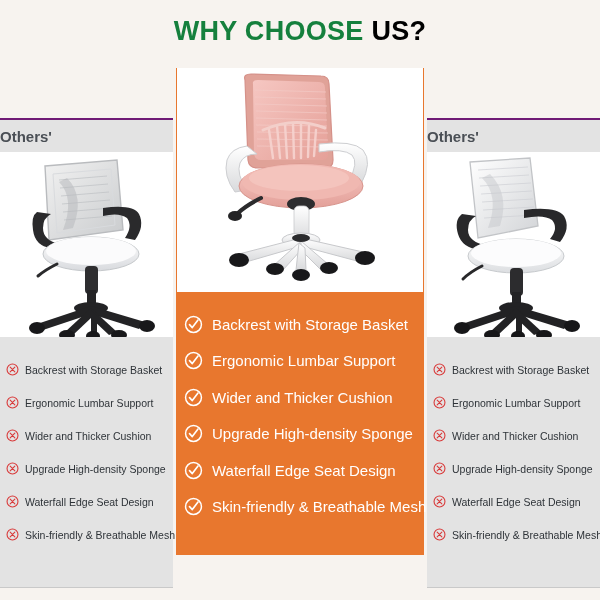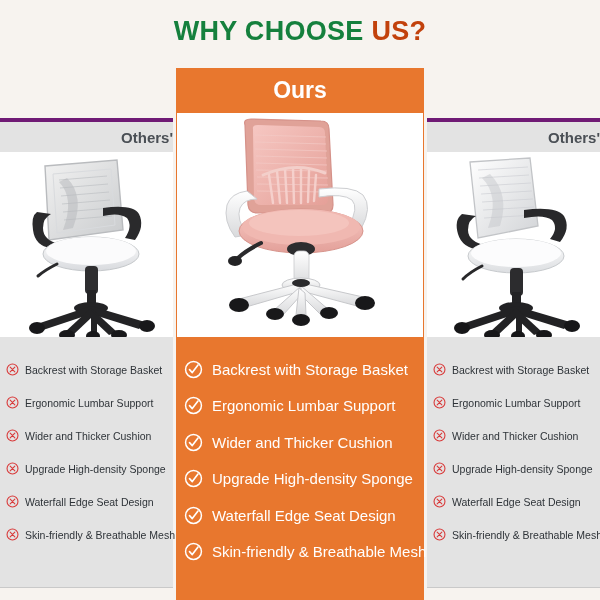--- a/index.html
+++ b/index.html
@@ -14,34 +14,34 @@
   .title-bar {
     position: absolute;
     top: 0; left: 0; width: 600px; height: 62px;
     display: flex; align-items: center; justify-content: center;
   }
   .title {
     font-size: 27px; font-weight: bold; letter-spacing: .3px;
     white-space: nowrap;
   }
   .title .t-orange { color: #15803d; }
-  .title .t-dark   { color: #c2410c; }
+  .title .t-dark   { color: #000000; }
 
   
   .col { position: absolute; }
 
   .col-left   { left: 0;   top: 118px; width: 173px; height: 470px; }
   .col-right  { left: 427px; top: 118px; width: 173px; height: 470px; }
   .col-center { left: 176px; top: 68px;  width: 248px; height: 532px; }
 
   
   .side-head {
     height: 34px; background: #e3e3e3;
-    border-top: 4px solid #701a75;
-    display: flex; align-items: center; justify-content: flex-end;
+    border-top: 2px solid #701a75;
+    display: flex; align-items: center; justify-content: flex-start;
   }
   .side-head span {
     font-size: 15px; font-weight: bold; color: #4a4f55;
   }
   .side-photo {
     height: 185px; background: #ffffff;
     position: relative; overflow: hidden;
   }
   .side-list {
     height: 251px; background: #e3e3e3;
@@ -293,23 +293,20 @@
       <svg class="ico" width="13" height="13" viewBox="0 0 20 20">
         <circle cx="10" cy="10" r="8.4" fill="none" stroke="#d93a3a" stroke-width="1.7"></circle>
         <path d="M6.4 6.4 L13.6 13.6 M13.6 6.4 L6.4 13.6" stroke="#d93a3a" stroke-width="1.7" stroke-linecap="round"></path>
       </svg>
       <span class="lbl">Skin-friendly &amp; Breathable Mesh</span>
     </div>
   </div>
 </div>
 
 <div class="col col-center">
-  <div class="ours-head">
-    <span>Ours</span>
-  </div>
   <div class="center-photo">
     <svg class="chair-svg" width="210" height="224" viewBox="0 0 210 224">
       <defs>
         <linearGradient id="pm" x1="0" y1="0" x2="1" y2="1">
           <stop offset="0%" stop-color="#f6c7c2"></stop>
             <stop offset="100%" stop-color="#e5a098"></stop>
         </linearGradient>
         <linearGradient id="ps" x1="0" y1="0" x2="0" y2="1">
           <stop offset="0%" stop-color="#f7c9c4"></stop>
             <stop offset="100%" stop-color="#e3a099"></stop>

